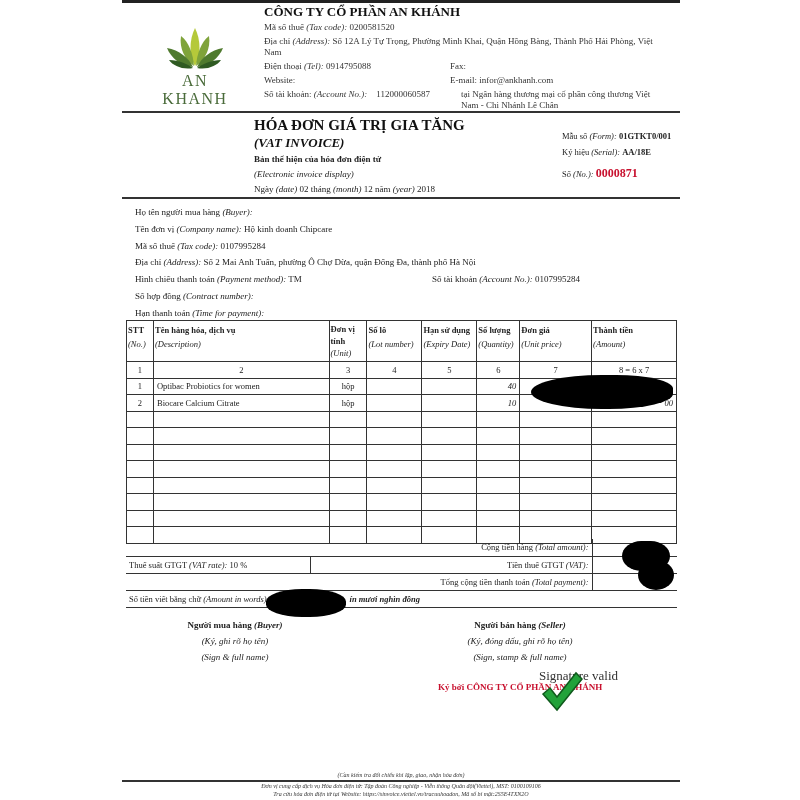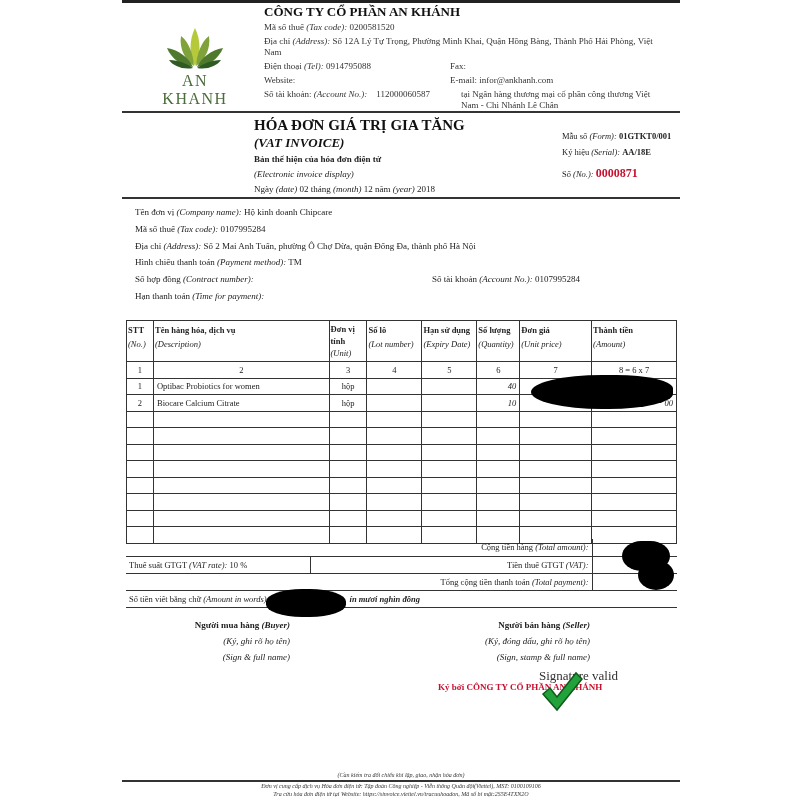--- a/index.html
+++ b/index.html
@@ -40,21 +40,21 @@
   table.items th { font-weight: bold; text-align: left; vertical-align: top; padding: 2px 1px; height: 40px; line-height: 14px; }
   table.items th i { font-weight: normal; font-style: italic; display: block; }
   table.items td { height: 16.5px; padding: 0 3px; }
   td.c { text-align: center; }
   td.r { text-align: right; font-style: italic; }
   table.sum { position: absolute; left: 126px; top: 539px; width: 551px; border-collapse: collapse; font-size: 8.5px; }
   table.sum td { border-bottom: 1px solid #333; height: 17px; padding: 0 3px; }
   table.sum td.lab { text-align: right; border-right: 1px solid #333; }
   .redact { background: #000; border-radius: 40% / 50%; }
 
-  .signs { top: 620px; font-size: 9px; text-align: right; }
+  .signs { top: 620px; font-size: 9px; text-align: center; }
   .signs .h { font-weight: bold; margin-bottom: 6px; }
   .signs .h i { font-style: italic; }
   .signs .s { font-style: italic; margin-bottom: 6px; }
   .sigvalid { left: 438px; top: 668px; width: 180px; }
   .sigvalid .v { font-size: 13px; color: #333; text-align: right; padding-left: 32px; }
   .sigvalid .k { font-size: 9px; color: #c8102e; font-weight: bold; white-space: nowrap; margin-top: -2px; }
   .check { left: 540px; top: 670px; }
 
   .footer { left: 122px; width: 558px; text-align: center; font-style: italic; font-size: 6px; color: #333; }
 </style>
@@ -113,20 +113,21 @@
 </div>
 <div class="abs form-info">
   <div><span>Mẫu số</span> <i>(Form):</i> <b>01GTKT0/001</b></div>
   <div><span>Ký hiệu</span> <i>(Serial):</i> <b>AA/18E</b></div>
   <div style="margin-top:9px"><span>Số</span> <i>(No.):</i> <span class="invno">0000871</span></div>
 </div>
 
 <div class="abs hr" style="top:197px"></div>
 
 <div class="abs buyer">
+  <div class="row"><span>Họ tên người mua hàng</span> <i>(Buyer):</i></div>
   <div class="row"><span>Tên đơn vị</span> <i>(Company name):</i> <span>Hộ kinh doanh Chipcare</span></div>
   <div class="row"><span>Mã số thuế</span> <i>(Tax code):</i> <span>0107995284</span></div>
   <div class="row"><span>Địa chỉ</span> <i>(Address):</i> <span>Số 2 Mai Anh Tuấn, phường Ô Chợ Dừa, quận Đống Đa, thành phố Hà Nội</span></div>
   <div class="row"><span>Hình chiếu thanh toán</span> <i>(Payment method):</i> <span>TM</span></div>
   <div class="row"><span>Số hợp đồng</span> <i>(Contract number):</i></div>
   <div class="row"><span>Hạn thanh toán</span> <i>(Time for payment):</i></div>
 </div>
 <div class="abs acct"><span>Số tài khoản</span> <i>(Account No.):</i> <span>0107995284</span></div>
 
 <table class="items">

